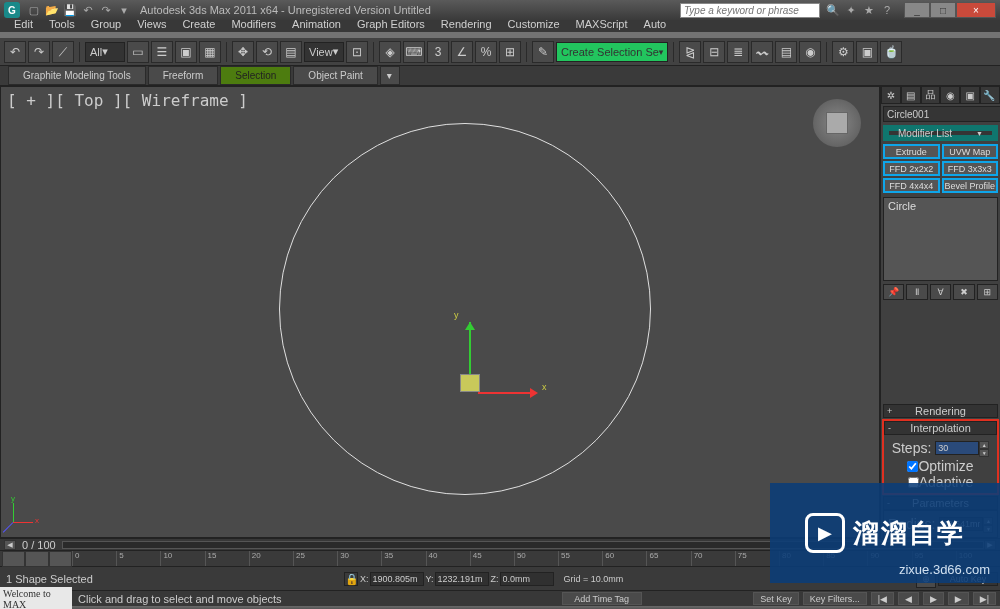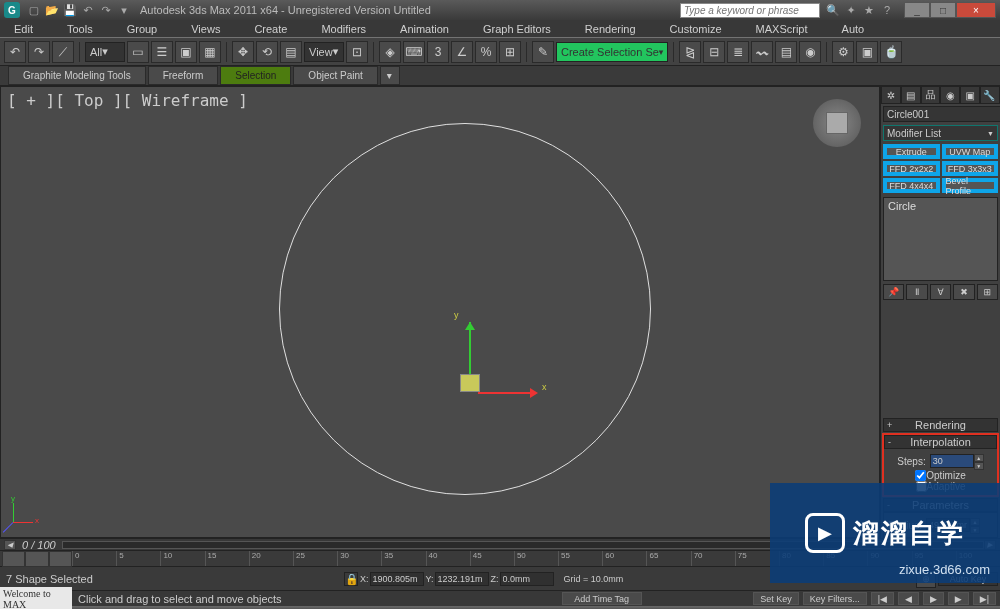--- a/index.html
+++ b/index.html
@@ -12,21 +12,21 @@
 .titlebar .qat span { width:16px; height:16px; display:flex; align-items:center; justify-content:center; color:#aaa; }
 .titlebar .title-text { flex:1; text-align:left; color:#bbb; }
 .titlebar .search-box { width:140px; height:15px; background:#fff; border:1px solid #888; font-style:italic; color:#888; padding:0 3px; font-size:10px; }
 .titlebar .title-icons { display:flex; gap:4px; margin:0 6px; }
 .titlebar .title-icons span { width:14px; height:14px; color:#aaa; display:flex; align-items:center; justify-content:center; }
 .titlebar .win-btns { display:flex; margin-left:4px; }
 .titlebar .win-btn { width:26px; height:16px; border:1px solid #555; background:#888; display:flex; align-items:center; justify-content:center; color:#333; font-size:10px; }
 .titlebar .win-btn.close { background:#c94a3b; color:#fff; width:40px; }
 
 
-.menubar { height:18px; background:#383838; display:flex; align-items:flex-end; padding:0 6px; gap:18px; border-bottom:1px solid #737373; }
+.menubar { height:18px; background:#383838; display:flex; align-items:flex-end; padding:0 6px; gap:0; border-bottom:6px solid #737373; }
 .menubar span { color:#d0d0d0; padding:2px 8px; cursor:default; }
 
 
 .toolbar { height:28px; background:#424242; display:flex; align-items:center; padding:2px 4px; gap:2px; border-bottom:1px solid #222; }
 .tool-btn { width:22px; height:22px; border:1px solid #2a2a2a; background:#4a4a4a; display:flex; align-items:center; justify-content:center; color:#ccc; font-size:12px; }
 .tool-sep { width:1px; height:20px; background:#2a2a2a; margin:0 3px; }
 .tool-combo { height:20px; background:#333; border:1px solid #222; color:#ccc; padding:0 4px; display:flex; align-items:center; min-width:40px; }
 .tool-combo.sel { background:#22c55e; color:#333; min-width:76px; font-size:9px; }
 
 
@@ -56,44 +56,44 @@
 .vp-axis-widget span { position:absolute; font-size:8px; }
 .vp-y-lbl{color:#3c3;bottom:20px;left:-2px;}
 .vp-x-lbl{color:#e33;bottom:-2px;left:22px;}
 
 
 .cmd-panel { width:120px; background:#404040; border-left:1px solid #222; display:flex; flex-direction:column; }
 .cmd-tabs { height:18px; display:flex; background:#383838; }
 .cmd-tab { flex:1; border:1px solid #222; display:flex; align-items:center; justify-content:center; color:#ccc; font-size:10px; }
 .cmd-obj-name { height:16px; margin:2px; display:flex; }
 .cmd-obj-name input { flex:1; background:#353535; border:1px solid #222; color:#ccc; padding:0 3px; font-size:10px; }
-.cmd-mod-list { height:16px; margin:1px 2px; background:#353535; border:1px solid #0f766e; color:#ccc; padding:0 3px; font-size:10px; display:flex; align-items:center; }
+.cmd-mod-list { height:16px; margin:1px 2px; background:#353535; border:6px solid #0f766e; color:#ccc; padding:0 9px; font-size:10px; display:flex; align-items:center; }
 .cmd-mod-list::after { content:'▼'; margin-left:auto; font-size:7px; }
 .cmd-mod-btns { display:flex; flex-wrap:wrap; gap:2px; margin:2px; }
-.cmd-mod-btn { flex:1 0 48%; height:15px; background:#555; border:4px solid #0ea5e9; color:#ddd; font-size:9px; display:flex; align-items:center; justify-content:center; }
+.cmd-mod-btn { flex:1 0 48%; height:15px; background:#555; border:2px solid #0ea5e9; color:#ddd; font-size:9px; display:flex; align-items:center; justify-content:center; }
 .cmd-stack { height:84px; margin:2px; background:#555; border:1px solid #222; color:#ddd; padding:2px 4px; font-size:10px; }
 .cmd-stack-tools { height:16px; margin:1px 2px; display:flex; gap:2px; }
 .cmd-stack-tools span { flex:1; background:#4a4a4a; border:1px solid #222; display:flex; align-items:center; justify-content:center; color:#ccc; font-size:9px; }
 .cmd-spacer { flex:1; }
 .rollout-hdr { height:14px; background:#333; color:#ccc; font-size:10px; display:flex; align-items:center; justify-content:center; border:1px solid #222; margin:0 2px; position:relative; }
 .rollout-hdr .tog { position:absolute; left:3px; font-size:9px; }
 .rollout-body { border:1px solid #222; margin:0 2px; padding:3px 4px; color:#ccc; font-size:10px; }
 .rollout-body .row { display:flex; align-items:center; margin:2px 0; gap:4px; }
-.rollout-body label { font-size:10px; }
+.rollout-body label { font-size:14px; }
 .rollout-body .spinner { display:flex; height:14px; }
 .rollout-body .spinner input { width:44px; background:#303030; border:1px solid #222; color:#ccc; font-size:9px; padding:0 2px; }
 .rollout-body .spinner input.sel { background:#2a4a7a; }
 .rollout-body .spinner .arrows { width:10px; display:flex; flex-direction:column; }
 .rollout-body .spinner .arrows span { flex:1; background:#555; border:1px solid #333; font-size:5px; display:flex; align-items:center; justify-content:center; }
 .rollout-body .chk { display:flex; align-items:center; justify-content:center; gap:0; }
 .rollout-body .chk input { width:11px; height:11px; }
 
 
 .below-vp { background:#383838; }
-.hscroll { height:12px; display:flex; align-items:center; padding:0 4px; color:#ccc; font-size:9px; border-top:1px solid #222;font-style:italic; }
+.hscroll { height:12px; display:flex; align-items:center; padding:0 4px; color:#ccc; font-size:9px; border-top:1px solid #222; }
 .hscroll .arrow-btn { width:12px; height:10px; background:#555; border:1px solid #333; display:flex; align-items:center; justify-content:center; font-size:7px; }
 .hscroll .frame-ind { margin:0 6px; }
 .timeline { height:16px; background:#3a3a3a; position:relative; border-top:1px solid #222; }
 .timeline .ticks { position:absolute; inset:0; display:flex; }
 .timeline .tick { flex:1; border-left:1px solid #555; color:#aaa; font-size:8px; padding-left:2px; position:relative; }
 .timeline-btns { position:absolute; left:2px; top:0; width:70px; height:16px; background:#555; display:flex; }
 .timeline-btns span{flex:1;border:1px solid #333;}
 .statusbar { height:24px; display:flex; align-items:center; background:#3a3a3a; border-top:1px solid #222; padding:0 2px; gap:2px; color:#ccc; font-size:10px; }
 .statusbar .sel-info { width:340px; padding-left:4px; }
 .statusbar .lock { width:14px; height:14px; border:1px solid #222; }
@@ -349,21 +349,21 @@
         <div class="tick">70</div>
         <div class="tick">75</div>
         <div class="tick">80</div>
         <div class="tick">85</div>
         <div class="tick">90</div>
         <div class="tick">95</div>
         <div class="tick">100</div>
       </div>
   </div>
   <div class="statusbar">
-    <div class="sel-info">7 Shape Selected</div>
+    <div class="sel-info">1 Shape Selected</div>
     <div class="lock">🔒</div>
     <div class="coord">
         <label>X:</label>
         <input value="1900.805m" style="">
       </div>
     <div class="coord">
         <label>Y:</label>
         <input value="1232.191m" style="">
       </div>
     <div class="coord">

